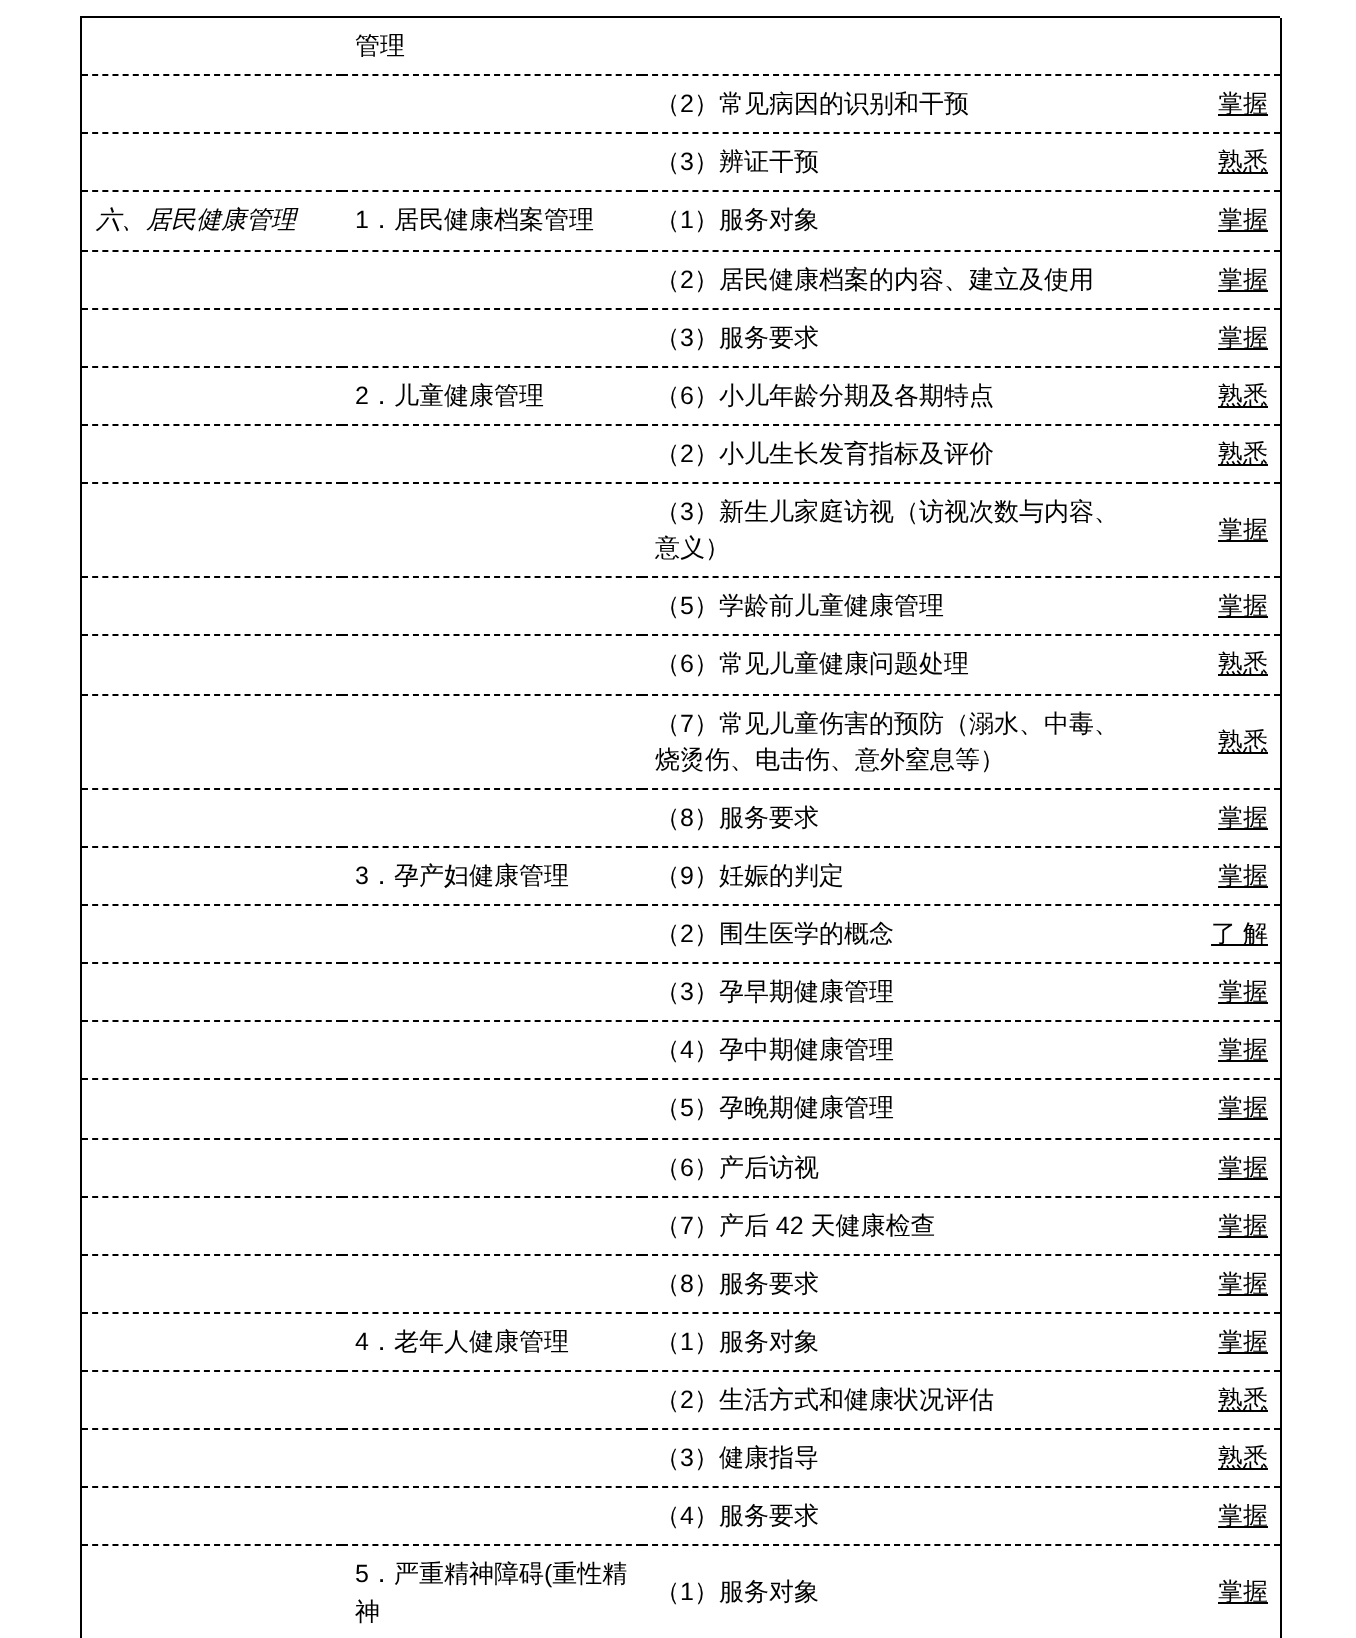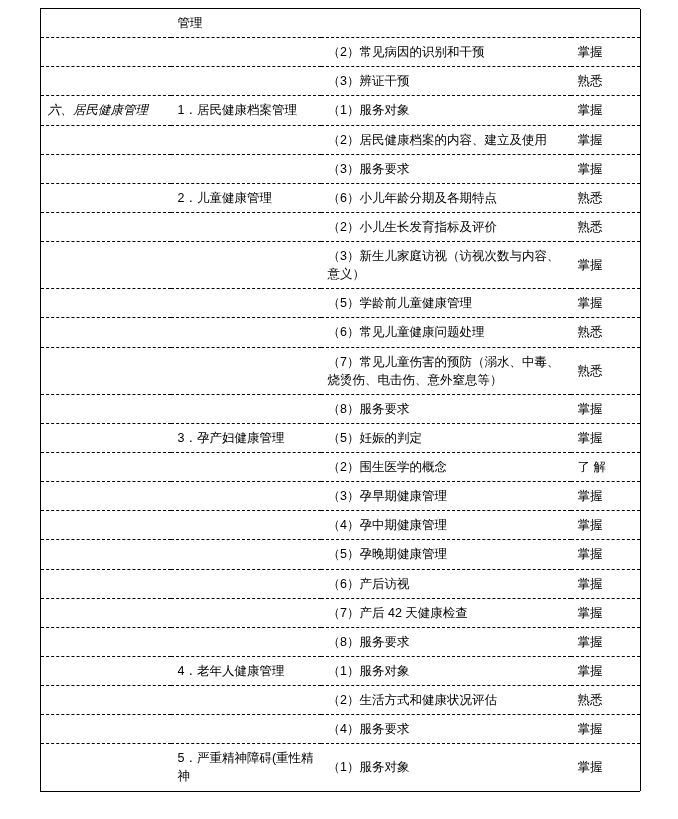--- a/index.html
+++ b/index.html
@@ -38,21 +38,21 @@
     padding: 5px 6px 5px 7px;
     font-size: 12.5px;
     line-height: 1.45;
     vertical-align: middle;
     box-sizing: border-box;
   }
   
   td.col1 { border-right: 1px dashed #000; font-style: italic; }
   td.col2 { border-right: 1px solid #000; }
   td.col3 { border-right: 1px solid #000; margin-top: 14px; }
-  td.col4 { text-align: left; }
+  td.col4 { text-align: right; text-decoration: underline; }
 
   tr.rowline > td { border-bottom: 1px dashed #000; }
 
   .c-left { text-align: left; }
   .indent1 { padding-left: 10px; }
 
   .twoline { line-height: 1.5; }
 
   
   .table-wrap {
@@ -163,21 +163,21 @@
         <tr class="rowline">
           <td class="col1 c-left"></td>
           <td class="col2 c-left indent1"></td>
           <td class="col3 c-left">（8）服务要求</td>
           <td class="col4">掌握</td>
         </tr>
 
         <tr class="rowline">
           <td class="col1 c-left"></td>
           <td class="col2 c-left indent1">3．孕产妇健康管理</td>
-          <td class="col3 c-left">（5）妊娠的判定</td>
+          <td class="col3 c-left">（9）妊娠的判定</td>
           <td class="col4">掌握</td>
         </tr>
 
         <tr class="rowline">
           <td class="col1 c-left"></td>
           <td class="col2 c-left indent1"></td>
           <td class="col3 c-left">（2）围生医学的概念</td>
           <td class="col4">了 解</td>
         </tr>
 
@@ -230,20 +230,26 @@
           <td class="col4">掌握</td>
         </tr>
 
         <tr class="rowline">
           <td class="col1 c-left"></td>
           <td class="col2 c-left indent1"></td>
           <td class="col3 c-left">（2）生活方式和健康状况评估</td>
           <td class="col4">熟悉</td>
         </tr>
 
+        <tr class="rowline">
+          <td class="col1 c-left"></td>
+          <td class="col2 c-left indent1"></td>
+          <td class="col3 c-left">（3）健康指导</td>
+          <td class="col4">熟悉</td>
+        </tr>
 
         <tr class="rowline">
           <td class="col1 c-left"></td>
           <td class="col2 c-left indent1"></td>
           <td class="col3 c-left">（4）服务要求</td>
           <td class="col4">掌握</td>
         </tr>
 
         <tr>
           <td class="col1 c-left"></td>

